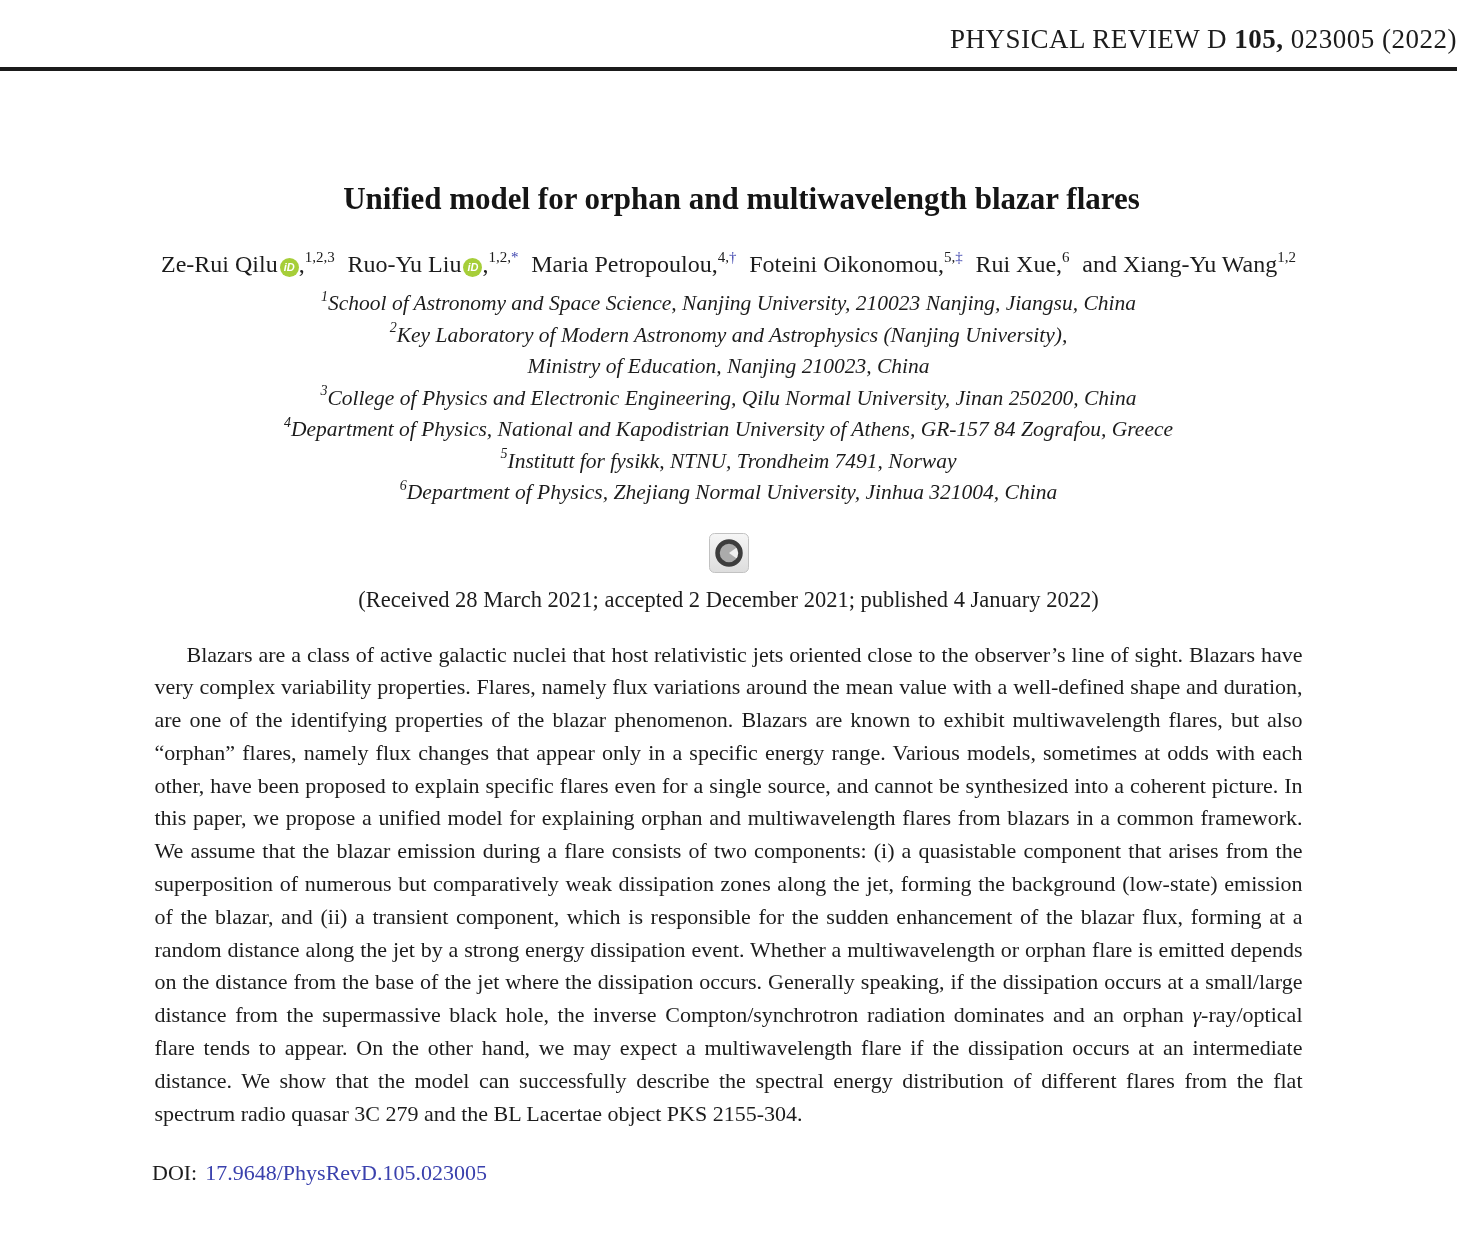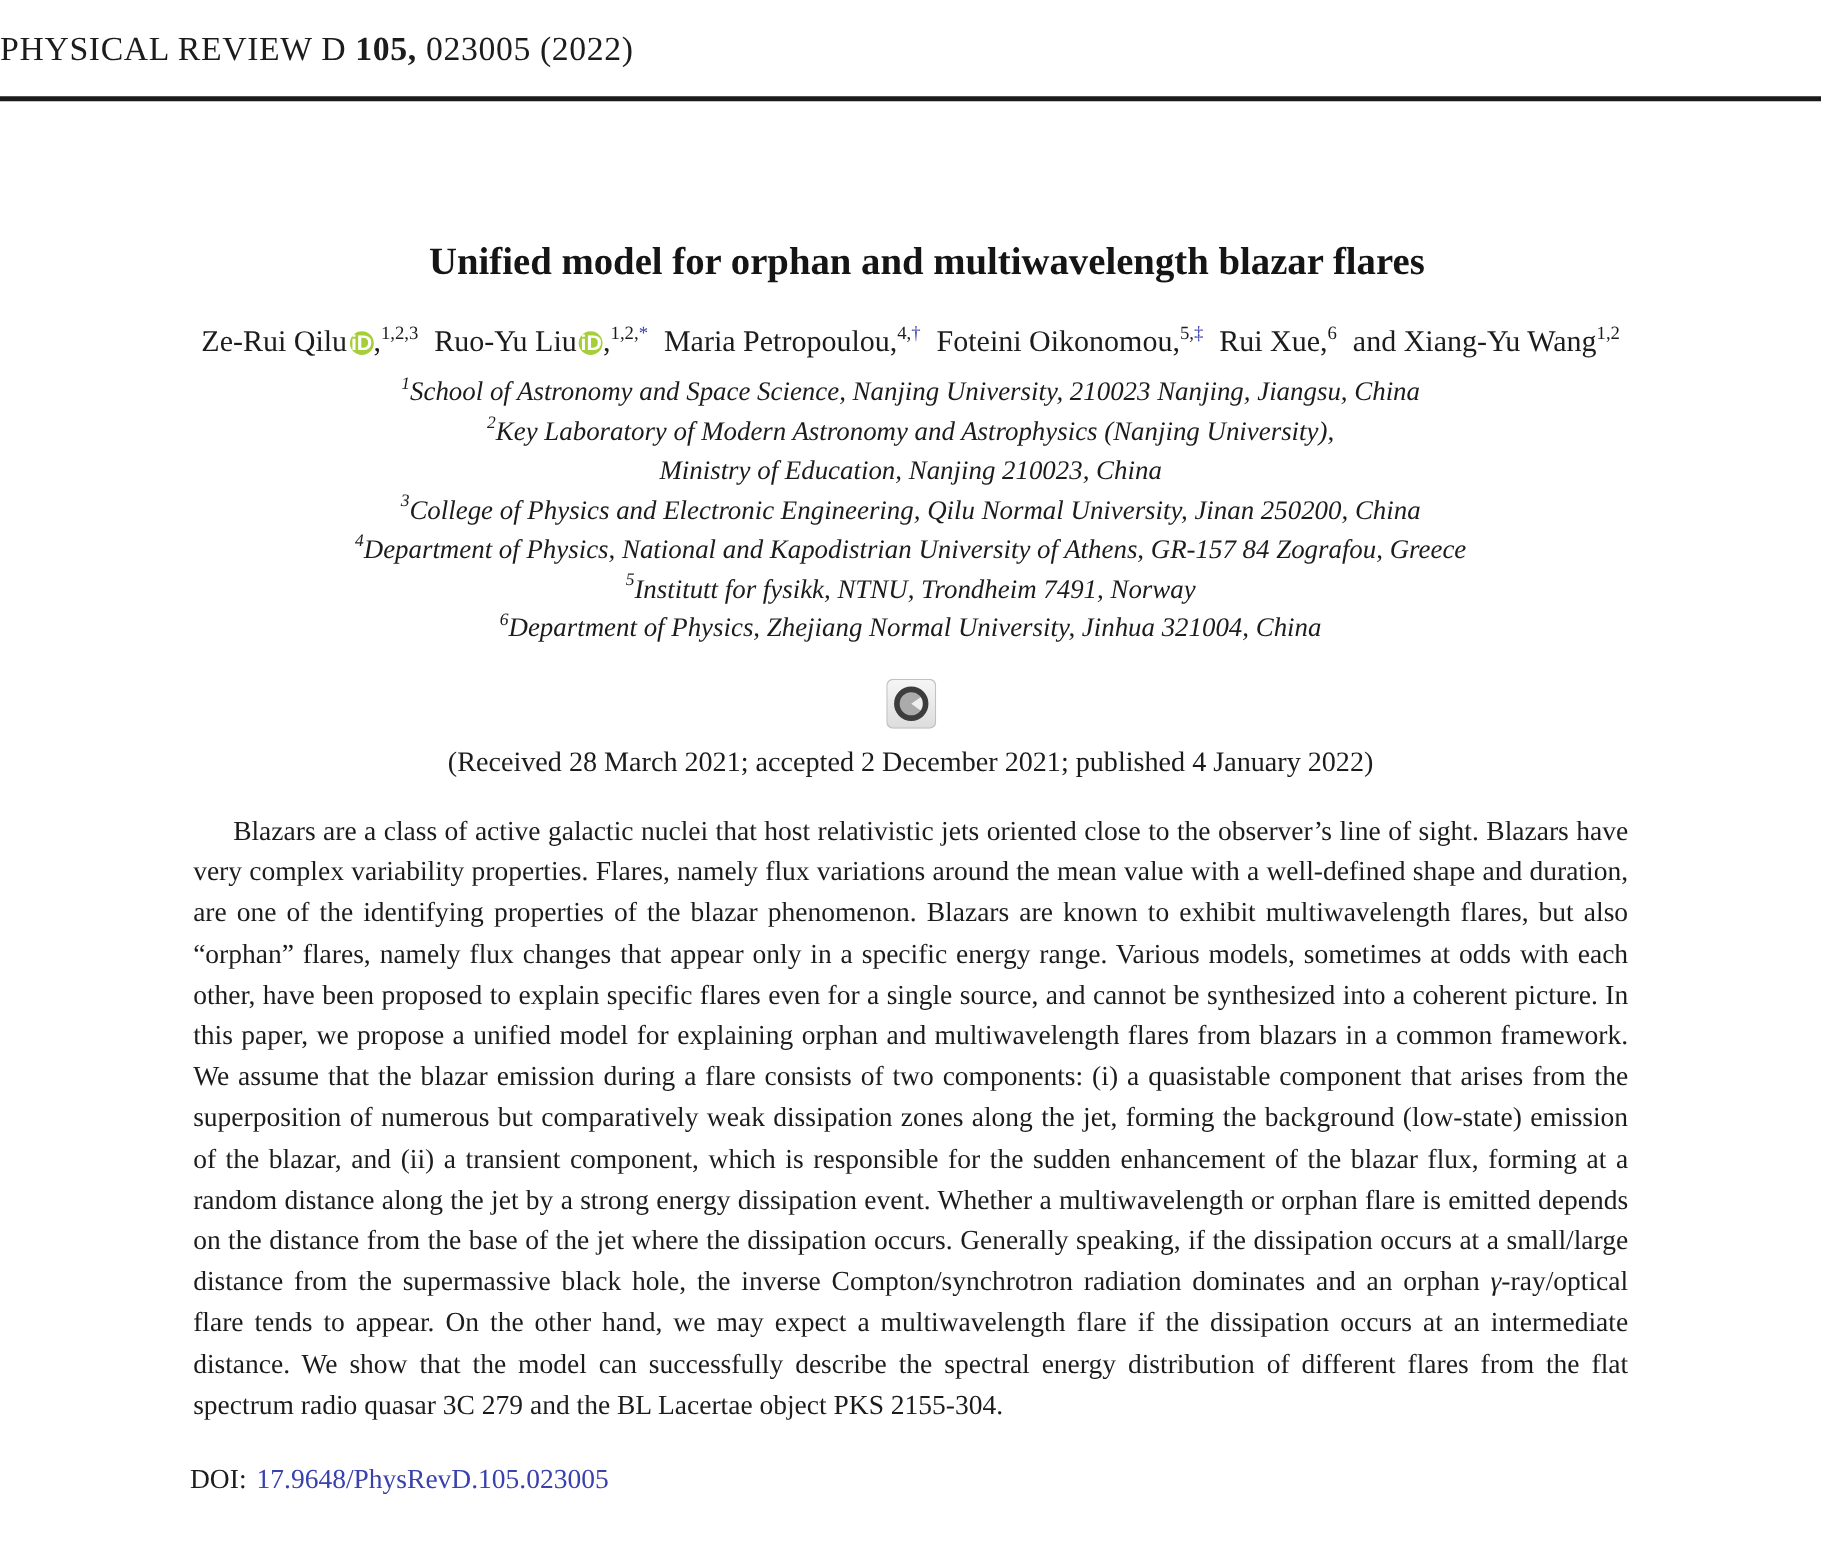--- a/index.html
+++ b/index.html
@@ -5,25 +5,25 @@
   * { margin: 0; padding: 0; box-sizing: border-box; }
   html, body {
     width: 1457px;
     background: #ffffff;
     color: #1c1c1c;
     font-family: "Liberation Serif", "DejaVu Serif", serif;
   }
   body { height: 1245px; overflow: hidden; }
 
   .journal-header {
-    text-align: left;
+    text-align: right;
     font-size: 27px;
     letter-spacing: 0.5px;
     padding-top: 24px;
-    padding-bottom: 22px;
+    padding-bottom: 12px;
     border-bottom: 4px solid #1b1b1b;
   }
   .journal-header .vol { font-weight: bold; }
 
   .article-title {
     margin-top: 110px;
     text-align: center;
     font-size: 31px;
     font-weight: bold;
     color: #151515;
@@ -44,26 +44,27 @@
     position: relative;
     top: -1px;
   }
   .orcid-badge {
     display: inline-block;
     width: 19px; height: 19px;
     border-radius: 50%;
     background: #a6ce39;
     color: #ffffff;
     font-family: "Liberation Sans", sans-serif;
-    font-size: 17px;
+    font-size: 11px;
     font-weight: bold;
     line-height: 19px;
     text-align: center;
     vertical-align: 1px;
     margin-left: 2px;
+    font-style: italic;
   }
   .fnsym { color: #3a41ad; }
 
   .affiliations {
     margin-top: 10px;
     text-align: center;
     font-style: italic;
     font-size: 21.5px;
     line-height: 31.5px;
   }

